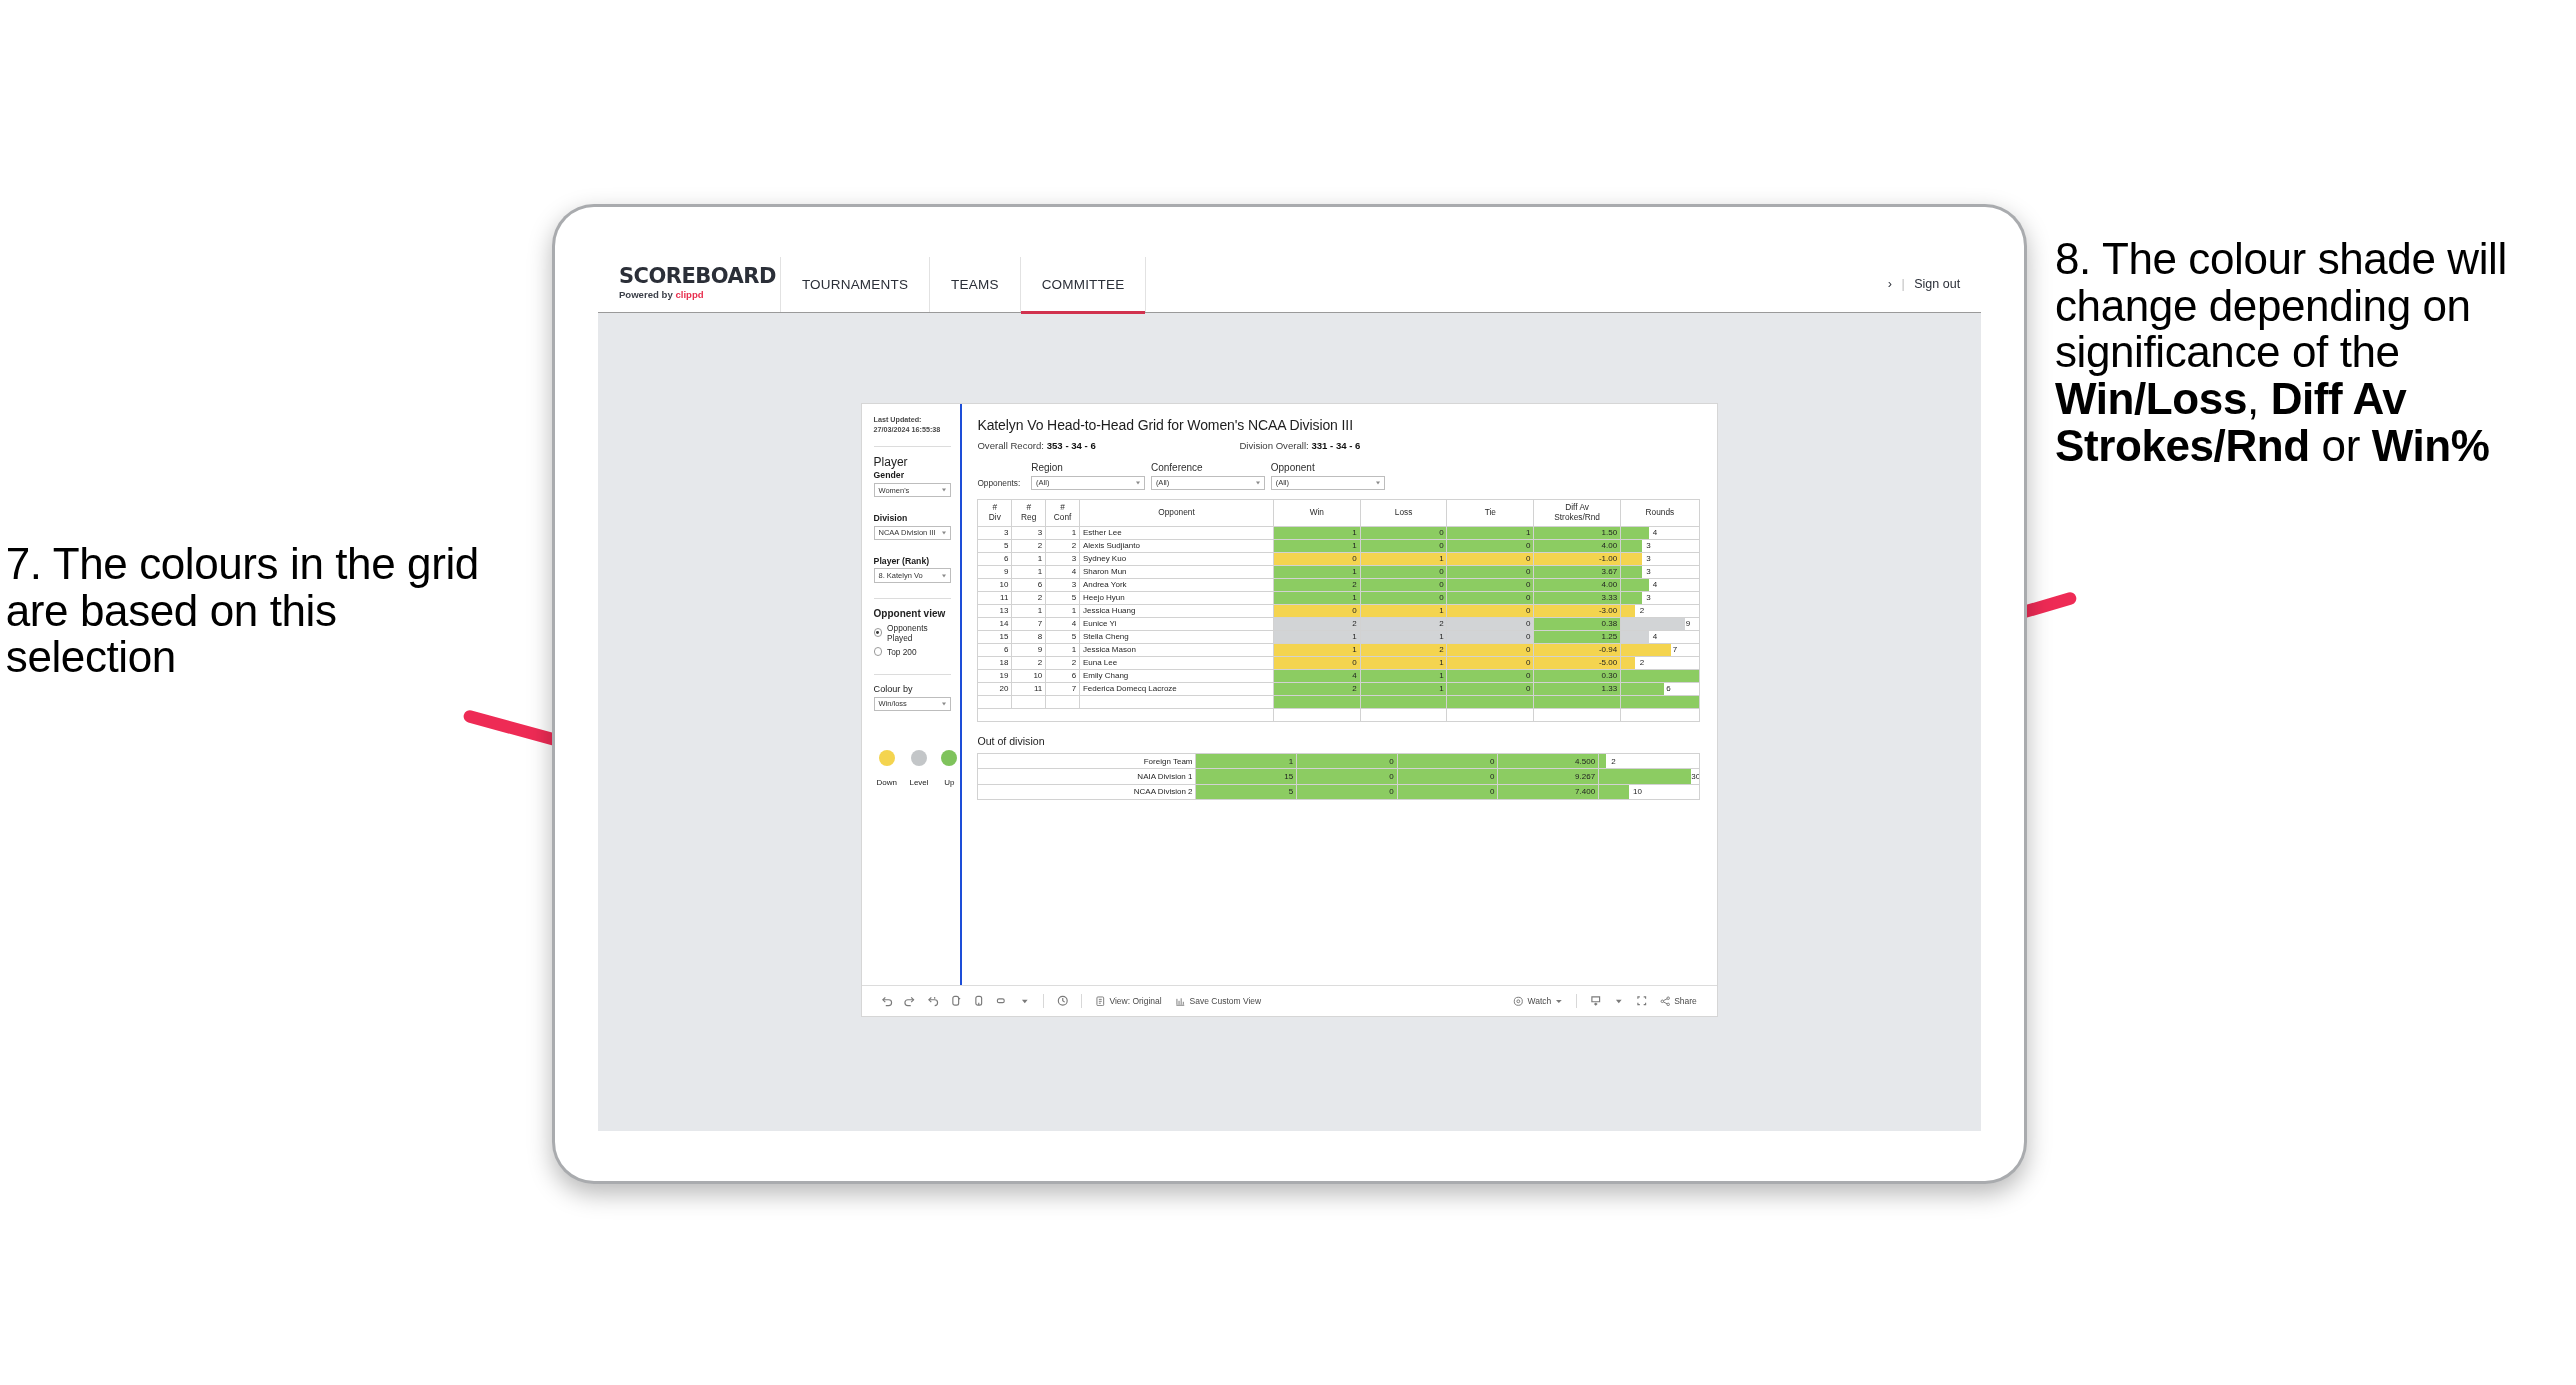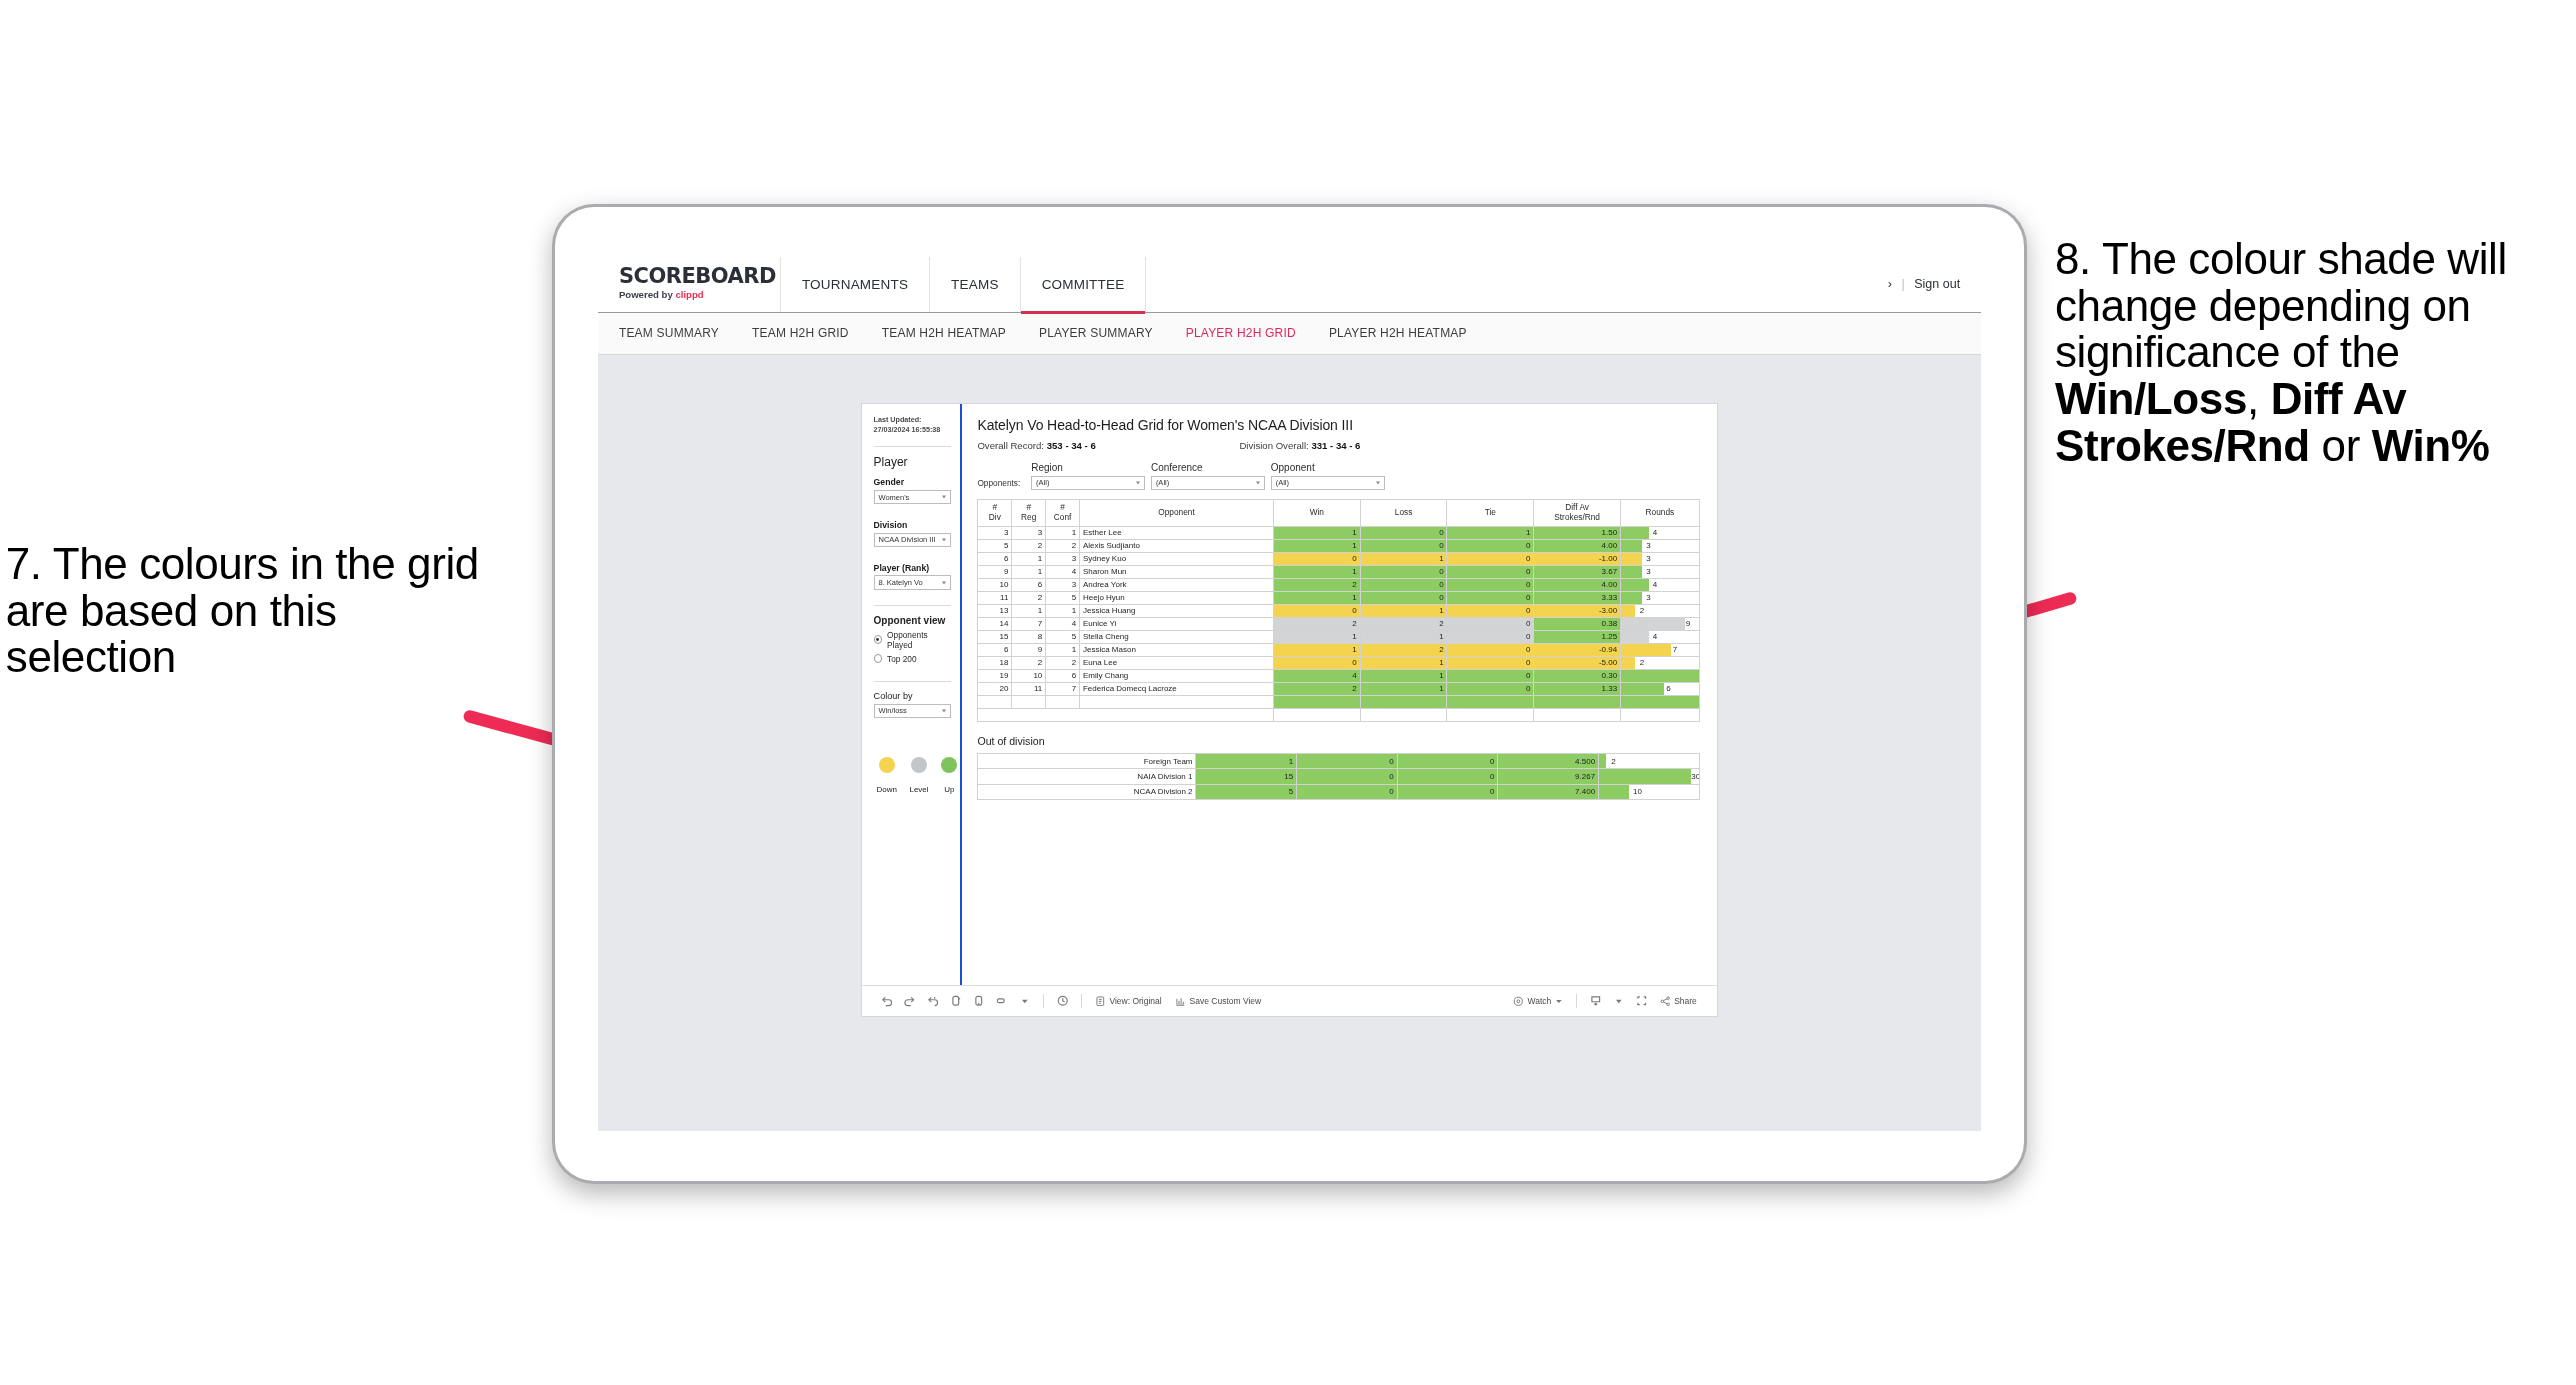--- a/index.html
+++ b/index.html
@@ -147,21 +147,21 @@
     font-size: 7.2px;
     color: #4a4a4a;
     line-height: 1.35;
     font-weight: 600;
   }
   .rule { border-top: 1px solid #dcdcdc; margin: 10.6px 0 8.7px 0; }
   .pane-h {
     font-size: 12px;
     color: #222;
     font-weight: 400;
-    margin-bottom: 8px;
+    margin-bottom: 1px;
   }
   .fld-label {
     font-size: 8.7px;
     font-weight: 700;
     color: #1a1a1a;
     margin-bottom: 2.9px;
   }
   .sel {
     height: 14.4px;
     border: 1px solid #bdbdbd;
@@ -320,28 +320,20 @@
               <span>COMMITTEE</span>
             </div>
       </div>
       <div class="topbar-right">
         <span>›</span>
         <span class="sep">|</span>
         <span>Sign out</span>
       </div>
     </div>
 
-    <div class="subnav">
-      <div class="subnav-item">TEAM SUMMARY</div>
-      <div class="subnav-item">TEAM H2H GRID</div>
-      <div class="subnav-item">TEAM H2H HEATMAP</div>
-      <div class="subnav-item">PLAYER SUMMARY</div>
-      <div class="subnav-item active">PLAYER H2H GRID</div>
-      <div class="subnav-item">PLAYER H2H HEATMAP</div>
-    </div>
 
     <div class="surface">
       <div class="viz">
        <div class="viz-body">
 
         <div class="pane">
           <div class="updated">Last Updated: 27/03/2024 16:55:38</div>
           <div class="rule"></div>
           <div class="pane-h">Player</div>
 

